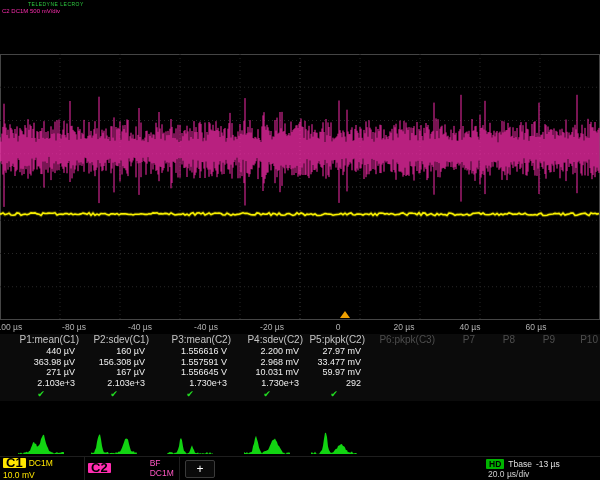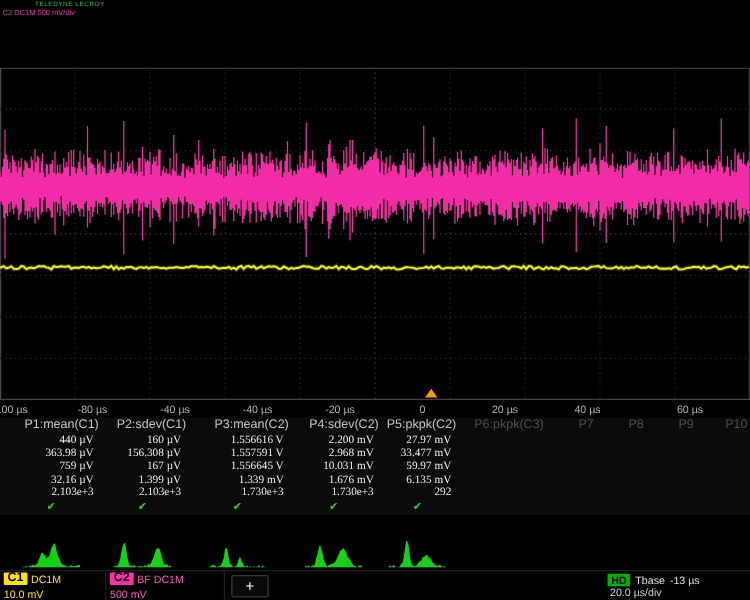--- a/index.html
+++ b/index.html
@@ -13,36 +13,36 @@
   .grid{position:absolute;left:0;top:54px;width:600px;height:266px;background:#000;cursor:crosshair;}
   
   .timeaxis{position:absolute;left:0;top:320px;width:600px;height:15px;}
   .tlabel{position:absolute;top:2px;transform:translateX(-50%);color:#b0b0b0;font-size:8.5px;white-space:nowrap;}
   
   .mtable{position:absolute;left:0;top:334px;width:600px;background:#0b0b0b;padding-left:3px;box-sizing:border-box;}
   .mrow{display:flex;}
   .mcell{box-sizing:border-box;overflow:hidden;white-space:nowrap;}
   .mhcell{height:12px;line-height:12px;font-size:10px;color:#c4c4c4;text-align:right;}
   .mhcell.dim{color:#4e4e4e;}
-  .mvcell{height:10.5px;line-height:10.5px;font-size:9px;color:#efefef;text-align:right;padding-right:4px;font-family:Liberation Serif, serif;}
+  .mvcell{height:10.5px;line-height:10.5px;font-size:9px;color:#efefef;text-align:right;padding-right:4px;}
   .mscell{height:13px;line-height:13px;font-size:9px;color:#22dd22;text-align:center;}
   
   .histrow{position:absolute;left:0;top:428px;width:600px;height:26px;}
   .histrow svg{position:absolute;top:0;}
   
   .bottombar{position:absolute;left:0;top:456px;width:600px;height:24px;background:#000;
              border-top:1px solid #1e1e1e;display:flex;align-items:stretch;font-size:8.5px;}
   .descbox{padding:1px 3px;display:flex;flex-direction:column;justify-content:space-between;
            border-right:1px solid #1e1e1e;}
   .descline{display:flex;align-items:center;gap:3px;line-height:10px;}
-  .badge{display:inline-block;padding:0 3px;font-weight:bold;font-size:10px;border-radius:1px;color:#000;}
+  .badge{display:inline-block;padding:0 3px;font-weight:bold;font-size:13px;border-radius:1px;color:#000;}
   .c1badge{background:#ffe600;}
   .c2badge{background:#ff2db0;}
   .c1txt{color:#ffe600;}
-  .c2txt{color:#ff57c4;}
+  .c2txt{color:#ff57c4;margin-left:36px;}
   .plusbtn{width:30px;height:18px;margin:3px 5px;background:#0a0a0a;border:1px solid #3a3a3a;
            color:#fff;font-size:12px;line-height:14px;border-radius:2px;padding:0;cursor:pointer;}
   .spacer{flex:1;}
   .tbasebox{width:112px;display:flex;flex-direction:column;justify-content:center;color:#e0e0e0;
             padding:1px 2px;gap:1px;}
   .tbl1{display:flex;align-items:center;gap:4px;line-height:10px;}
   .hdbadge{background:#00b400;color:#000;font-weight:bold;padding:0 3px;font-size:8.5px;border-radius:1px;}
   .tbl2{line-height:9px;color:#cfcfcf;padding-left:2px;}
 </style>
 </head>
@@ -83,21 +83,21 @@
 
   <div class="timeaxis" id="timeaxis">
       <span class="tlabel" style="left: 8px;">-100 µs</span>
       <span class="tlabel" style="left: 74px;">-80 µs</span>
       <span class="tlabel" style="left: 140px;">-40 µs</span>
       <span class="tlabel" style="left: 206px;">-40 µs</span>
       <span class="tlabel" style="left: 272px;">-20 µs</span>
       <span class="tlabel" style="left: 338px;">0</span>
       <span class="tlabel" style="left: 404px;">20 µs</span>
       <span class="tlabel" style="left: 470px;">40 µs</span>
-      <span class="tlabel" style="left: 552px;">60 µs</span>
+      <span class="tlabel" style="left: 536px;">60 µs</span>
     </div>
 
   <div class="mtable" id="mtable">
       <div class="mrow ">
         <div class="mcell mhcell" style="width: 76px;">P1:mean(C1)</div>
         <div class="mcell mhcell" style="width: 70px;">P2:sdev(C1)</div>
         <div class="mcell mhcell" style="width: 82px;">P3:mean(C2)</div>
         <div class="mcell mhcell" style="width: 72px;">P4:sdev(C2)</div>
         <div class="mcell mhcell" style="width: 62px;">P5:pkpk(C2)</div>
         <div class="mcell mhcell dim" style="width: 70px;">P6:pkpk(C3)</div>
@@ -124,37 +124,25 @@
         <div class="mcell mvcell" style="width: 82px;">1.557591 V</div>
         <div class="mcell mvcell" style="width: 72px;">2.968 mV</div>
         <div class="mcell mvcell" style="width: 62px;">33.477 mV</div>
         <div class="mcell mvcell" style="width: 70px;"></div>
         <div class="mcell mvcell" style="width: 40px;"></div>
         <div class="mcell mvcell" style="width: 40px;"></div>
         <div class="mcell mvcell" style="width: 40px;"></div>
         <div class="mcell mvcell" style="width: 43px;"></div>
       </div>
       <div class="mrow ">
-        <div class="mcell mvcell" style="width: 76px;">759 µV</div>
+        <div class="mcell mvcell" style="width: 76px;">271 µV</div>
         <div class="mcell mvcell" style="width: 70px;">167 µV</div>
         <div class="mcell mvcell" style="width: 82px;">1.556645 V</div>
         <div class="mcell mvcell" style="width: 72px;">10.031 mV</div>
         <div class="mcell mvcell" style="width: 62px;">59.97 mV</div>
-        <div class="mcell mvcell" style="width: 70px;"></div>
-        <div class="mcell mvcell" style="width: 40px;"></div>
-        <div class="mcell mvcell" style="width: 40px;"></div>
-        <div class="mcell mvcell" style="width: 40px;"></div>
-        <div class="mcell mvcell" style="width: 43px;"></div>
-      </div>
-      <div class="mrow ">
-        <div class="mcell mvcell" style="width: 76px;">32.16 µV</div>
-        <div class="mcell mvcell" style="width: 70px;">1.399 µV</div>
-        <div class="mcell mvcell" style="width: 82px;">1.339 mV</div>
-        <div class="mcell mvcell" style="width: 72px;">1.676 mV</div>
-        <div class="mcell mvcell" style="width: 62px;">6.135 mV</div>
         <div class="mcell mvcell" style="width: 70px;"></div>
         <div class="mcell mvcell" style="width: 40px;"></div>
         <div class="mcell mvcell" style="width: 40px;"></div>
         <div class="mcell mvcell" style="width: 40px;"></div>
         <div class="mcell mvcell" style="width: 43px;"></div>
       </div>
       <div class="mrow ">
         <div class="mcell mvcell" style="width: 76px;">2.103e+3</div>
         <div class="mcell mvcell" style="width: 70px;">2.103e+3</div>
         <div class="mcell mvcell" style="width: 82px;">1.730e+3</div>

